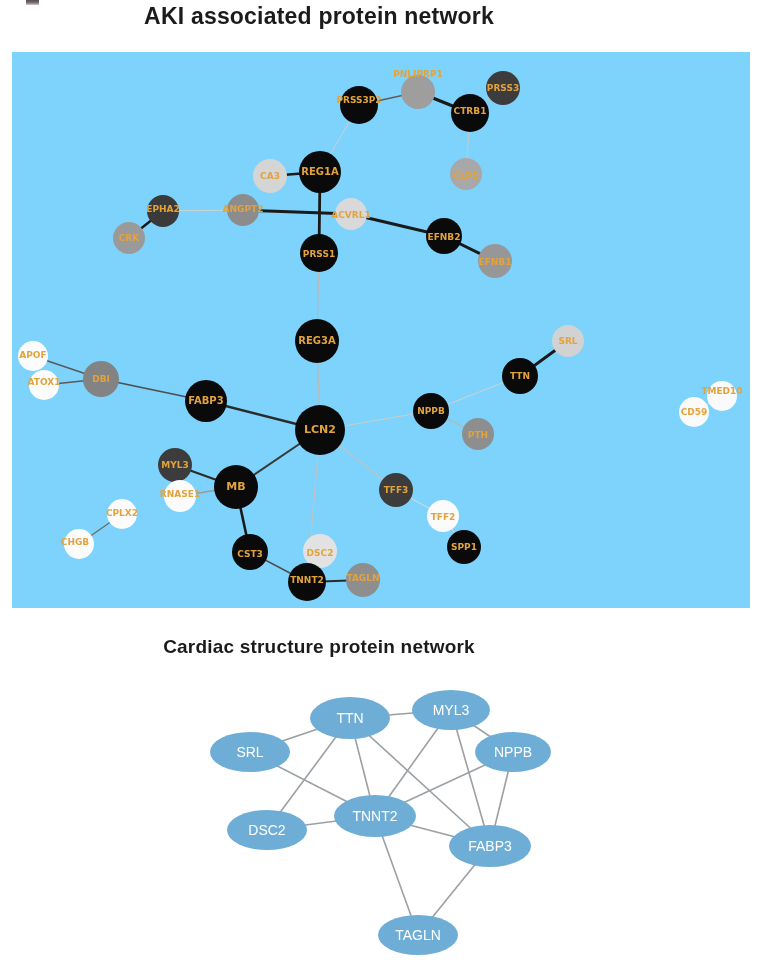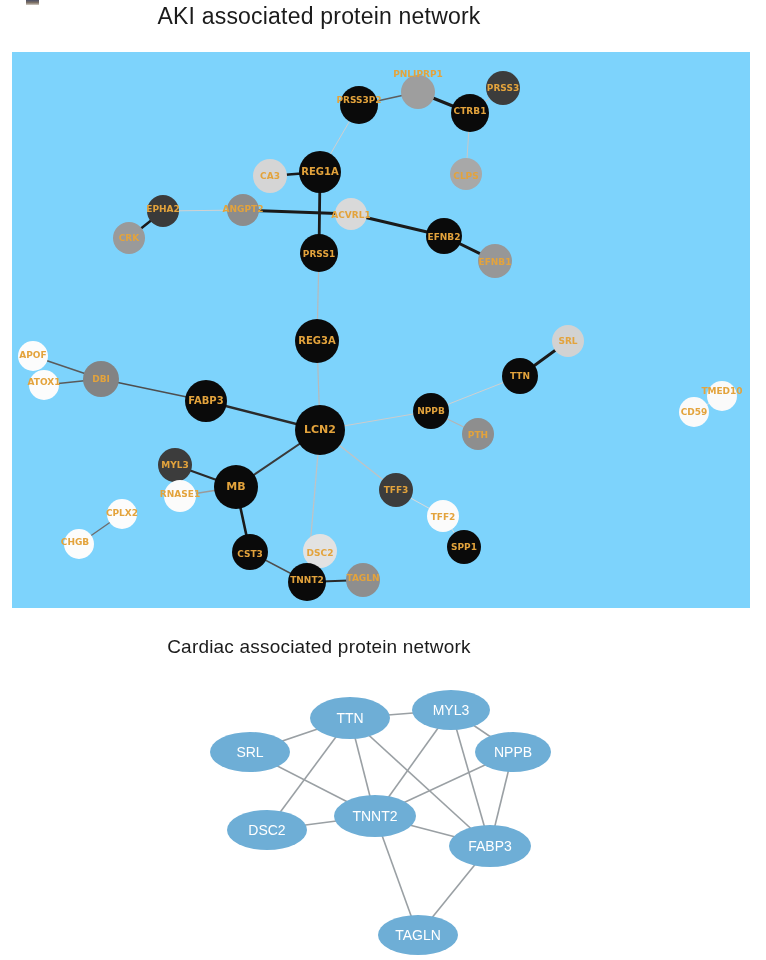--- a/index.html
+++ b/index.html
@@ -23,21 +23,21 @@
     height: 5px;
     background: linear-gradient(180deg, #2b2f4a 0%, #6a5a4a 55%, #c9c2bb 100%);
     opacity: .85;
   }
 
   .title {
     position: absolute;
     width: 638px;
     text-align: center;
     color: #1b1b1b;
-    font-weight: 400;
+    font-weight: 700;
     letter-spacing: .2px;
     white-space: nowrap;
   }
   #aki-title {
     top: 0px;
     font-size: 23px;
     line-height: 32px;
   }
   #cardiac-title {
     top: 634px;
@@ -284,21 +284,21 @@
           <text class="aki-label" x="431" y="465" font-size="9">TFF2</text>
         </g>
         <g class="aki-node">
           <circle cx="452" cy="495" r="17" fill="#0a0a0a"></circle>
           <text class="aki-label" x="452" y="495" font-size="9">SPP1</text>
         </g>
       </g>
   </svg>
 </div>
 
-<div class="title" id="cardiac-title">Cardiac associated protein network</div>
+<div class="title" id="cardiac-title">Cardiac structure protein network</div>
 
 <div id="cardiac-wrap">
   <svg id="cardiac-svg" width="766" height="300">
     <g id="card-edges">
         <line class="card-edge" x1="350" y1="58" x2="451" y2="50"></line>
         <line class="card-edge" x1="350" y1="58" x2="250" y2="92"></line>
         <line class="card-edge" x1="350" y1="58" x2="375" y2="156"></line>
         <line class="card-edge" x1="350" y1="58" x2="267" y2="170"></line>
         <line class="card-edge" x1="350" y1="58" x2="490" y2="186"></line>
         <line class="card-edge" x1="451" y1="50" x2="513" y2="92"></line>

